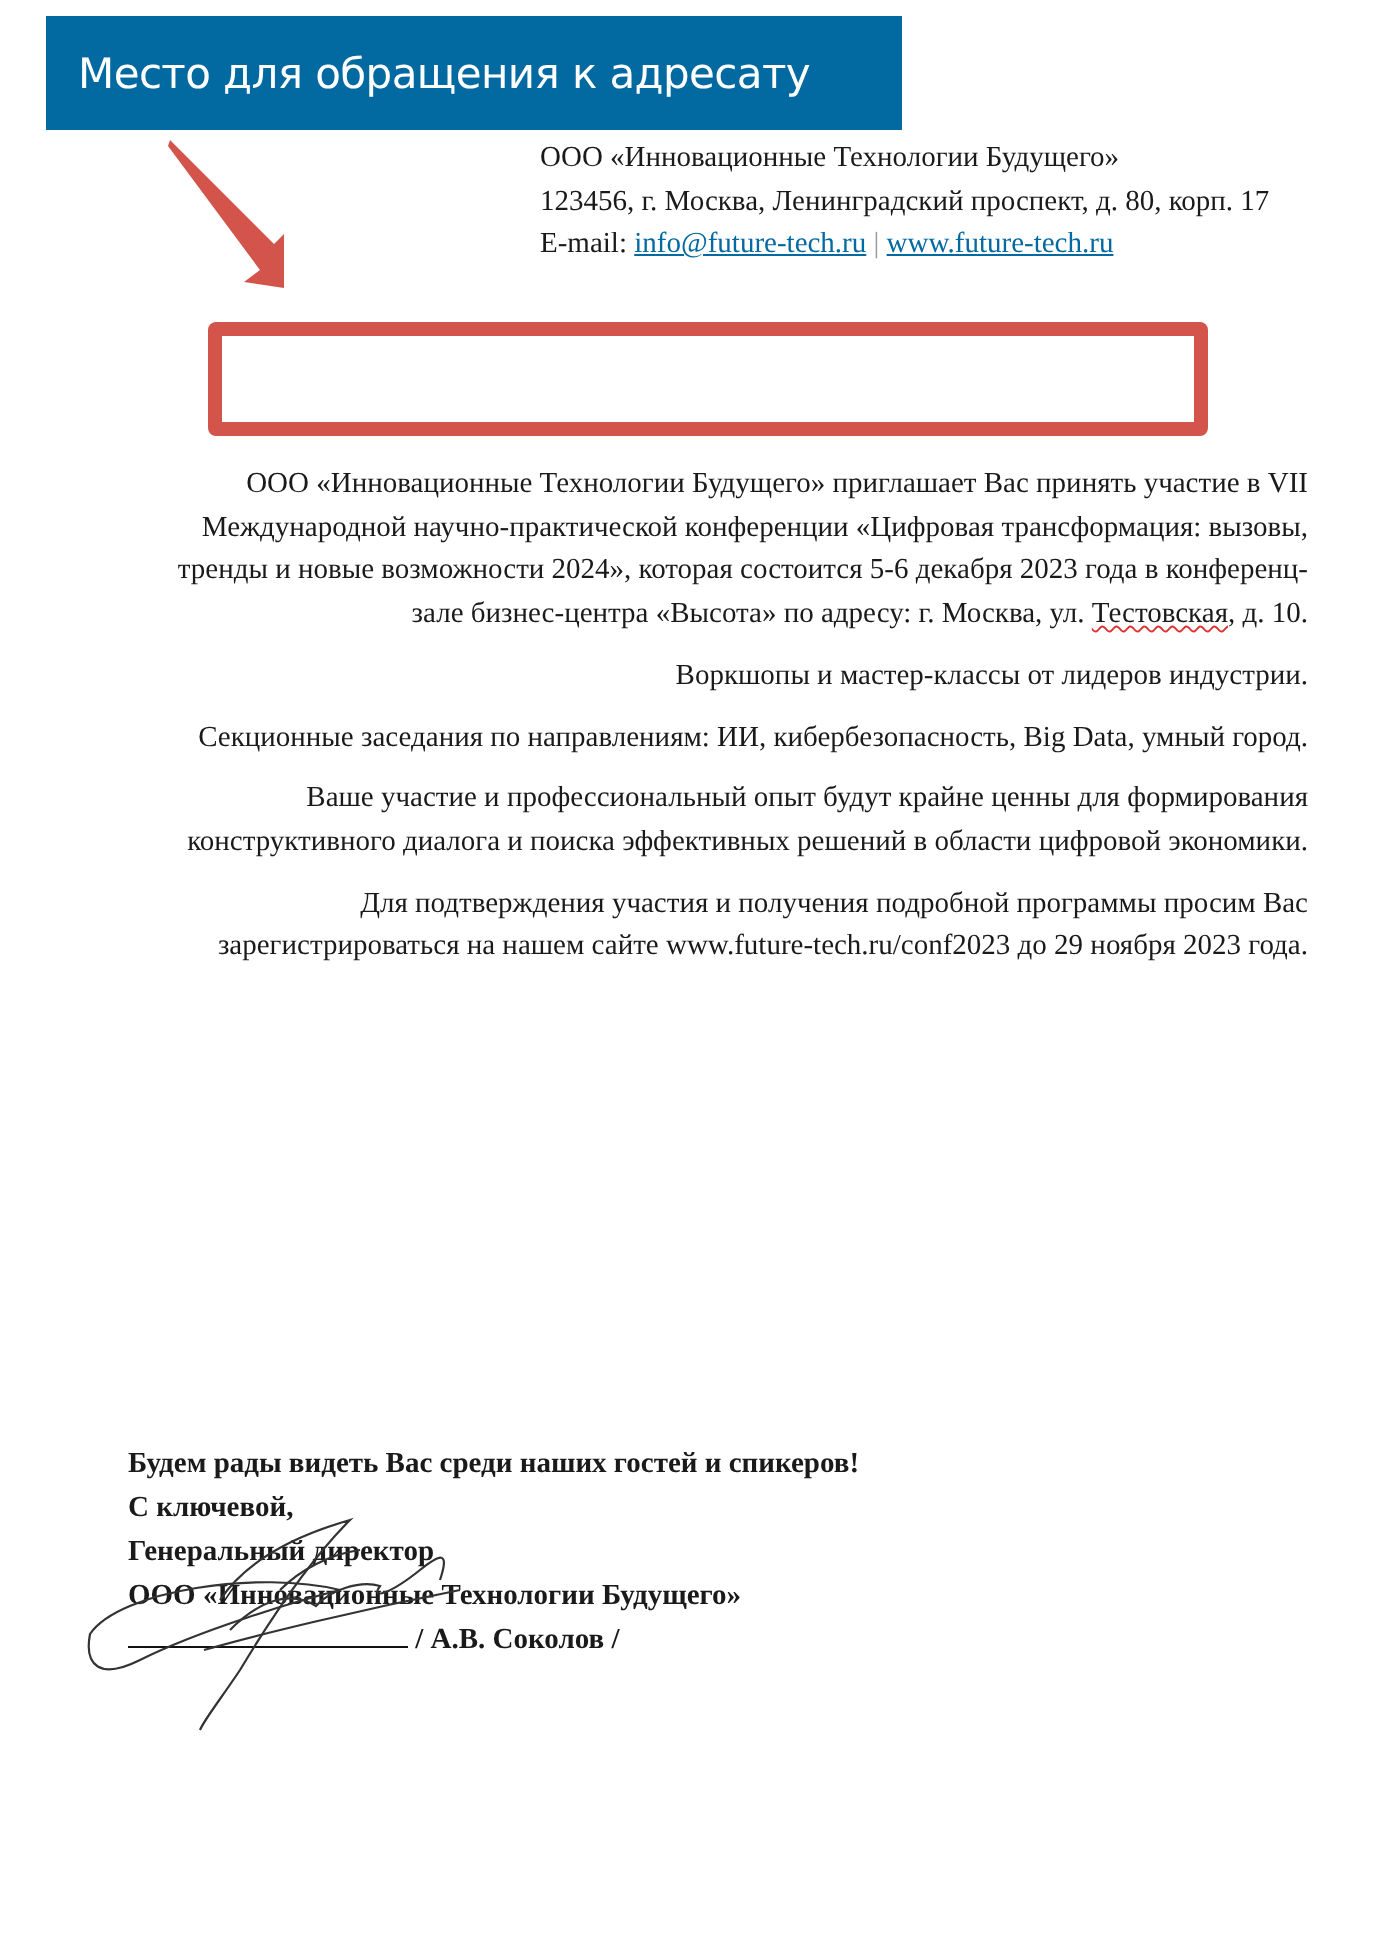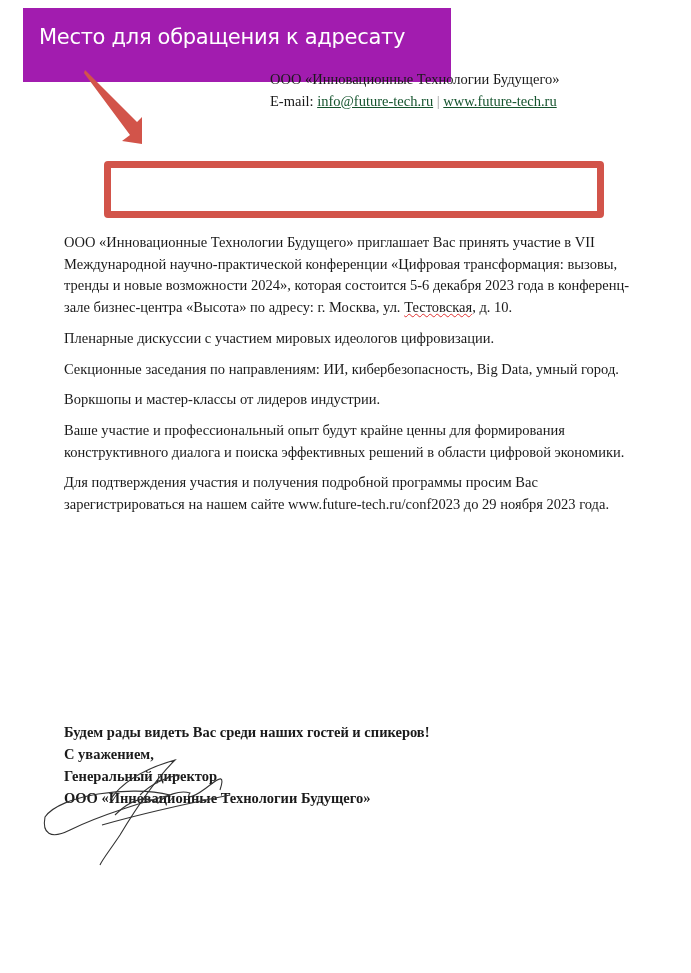--- a/index.html
+++ b/index.html
@@ -1,65 +1,66 @@
 <!DOCTYPE html>
 <html><head>
   <meta charset="utf-8">
   <style>
     html, body { margin:0; padding:0; }
     body { width:691px; height:973px; background:#ffffff; position:relative; overflow:hidden;
       font-family:"Liberation Serif", serif; color:#1a1a1a; }
-    .banner { position:absolute; left:23px; top:8px; width:428px; height:74px; background:#a21caf;
+    .banner { position:absolute; left:23px; top:8px; width:428px; height:57px; background:#0369a1;
       color:#ffffff; font-family:"DejaVu Sans", sans-serif; font-size:21px; line-height:58px;
       padding-left:16px; box-sizing:border-box; letter-spacing:-0.3px; }
     .arrow { position:absolute; left:80px; top:65px; width:90px; height:90px; }
     .header { position:absolute; left:270px; top:69px; font-size:14.5px; line-height:21.7px; white-space:nowrap; }
-    .header a { color:#14532d; text-decoration:underline; }
+    .header a { color:#0369a1; text-decoration:underline; }
     .header .sep { color:#999; }
     .redbox { position:absolute; left:104px; top:161px; width:500px; height:57px; border:7px solid #d2544a;
       border-radius:4px; box-sizing:border-box; }
     .body { position:absolute; left:64px; top:232px; width:590px; font-size:14.5px; line-height:21.7px; }
-    .body p { margin:0 0 9px 0; }
+    .body p { margin:0 0 9px 0;text-align:right; }
     .spell { text-decoration: underline wavy #e03030; text-decoration-thickness:1px; }
     .closing { position:absolute; left:64px; top:721px; font-size:14.5px; line-height:22px; font-weight:bold; white-space:nowrap; }
     .sigline { display:inline-block; width:140px; border-bottom:1.2px solid #111; height:14px; vertical-align:baseline; }
     .signature { position:absolute; left:40px; top:755px; width:230px; height:115px; pointer-events:none; }
   </style>
 </head>
 <body>
 
 <div class="banner">
   <span>Место для обращения к адресату</span>
 </div>
 
 <svg class="arrow" viewBox="0 0 90 90">
   <path d="M5 5 L57 57 L62 52 L62 79 L42 76 L50 70 L4 8 Z" fill="#d2544a"></path>
 </svg>
 
 <div class="header">
   <div>ООО «Инновационные Технологии Будущего»</div>
+  <div>123456, г. Москва, Ленинградский проспект, д. 80, корп. 17</div>
   <div><span>E-mail: </span><a>info@future-tech.ru</a><span class="sep"> | </span><a>www.future-tech.ru</a></div>
 </div>
 
 <div class="redbox"></div>
 
 <div class="body">
   <p><span>ООО «Инновационные Технологии Будущего» приглашает Вас принять участие в VII Международной научно-практической конференции «Цифровая трансформация: вызовы, тренды и новые возможности 2024», которая состоится 5-6 декабря 2023 года в конференц-зале бизнес-центра «Высота» по адресу: г. Москва, ул. </span><span class="spell">Тестовская</span><span>, д. 10.</span></p>
-  <p>Пленарные дискуссии с участием мировых идеологов цифровизации.</p>
+  <p>Воркшопы и мастер-классы от лидеров индустрии.</p>
   <p>Секционные заседания по направлениям: ИИ, кибербезопасность, Big Data, умный город.</p>
-  <p>Воркшопы и мастер-классы от лидеров индустрии.</p>
   <p>Ваше участие и профессиональный опыт будут крайне ценны для формирования конструктивного диалога и поиска эффективных решений в области цифровой экономики.</p>
   <p>Для подтверждения участия и получения подробной программы просим Вас зарегистрироваться на нашем сайте www.future-tech.ru/conf2023 до 29 ноября 2023 года.</p>
 </div>
 
 <div class="closing">
   <div>Будем рады видеть Вас среди наших гостей и спикеров!</div>
-  <div>С уважением,</div>
+  <div>С ключевой,</div>
   <div>Генеральный директор</div>
   <div>ООО «Инновационные Технологии Будущего»</div>
+  <div><span class="sigline"></span> <span>/ А.В. Соколов /</span></div>
 </div>
 
 <svg class="signature" viewBox="0 0 230 115">
   <g fill="none" stroke="#333" stroke-width="1.1">
     <path d="M5 62 C20 40 90 30 130 40 C110 45 60 60 30 75 C10 85 2 78 5 62 Z"></path>
     <path d="M70 45 C80 30 100 15 135 5 C115 25 95 55 80 80 C70 95 62 105 60 110"></path>
     <path d="M75 60 C90 45 105 40 118 48 C125 40 140 35 150 38 C145 45 155 42 170 30 C180 22 185 20 180 35"></path>
     <path d="M62 70 C90 62 140 50 190 40"></path>
     <path d="M100 40 C110 30 125 22 140 20"></path>
   </g>

